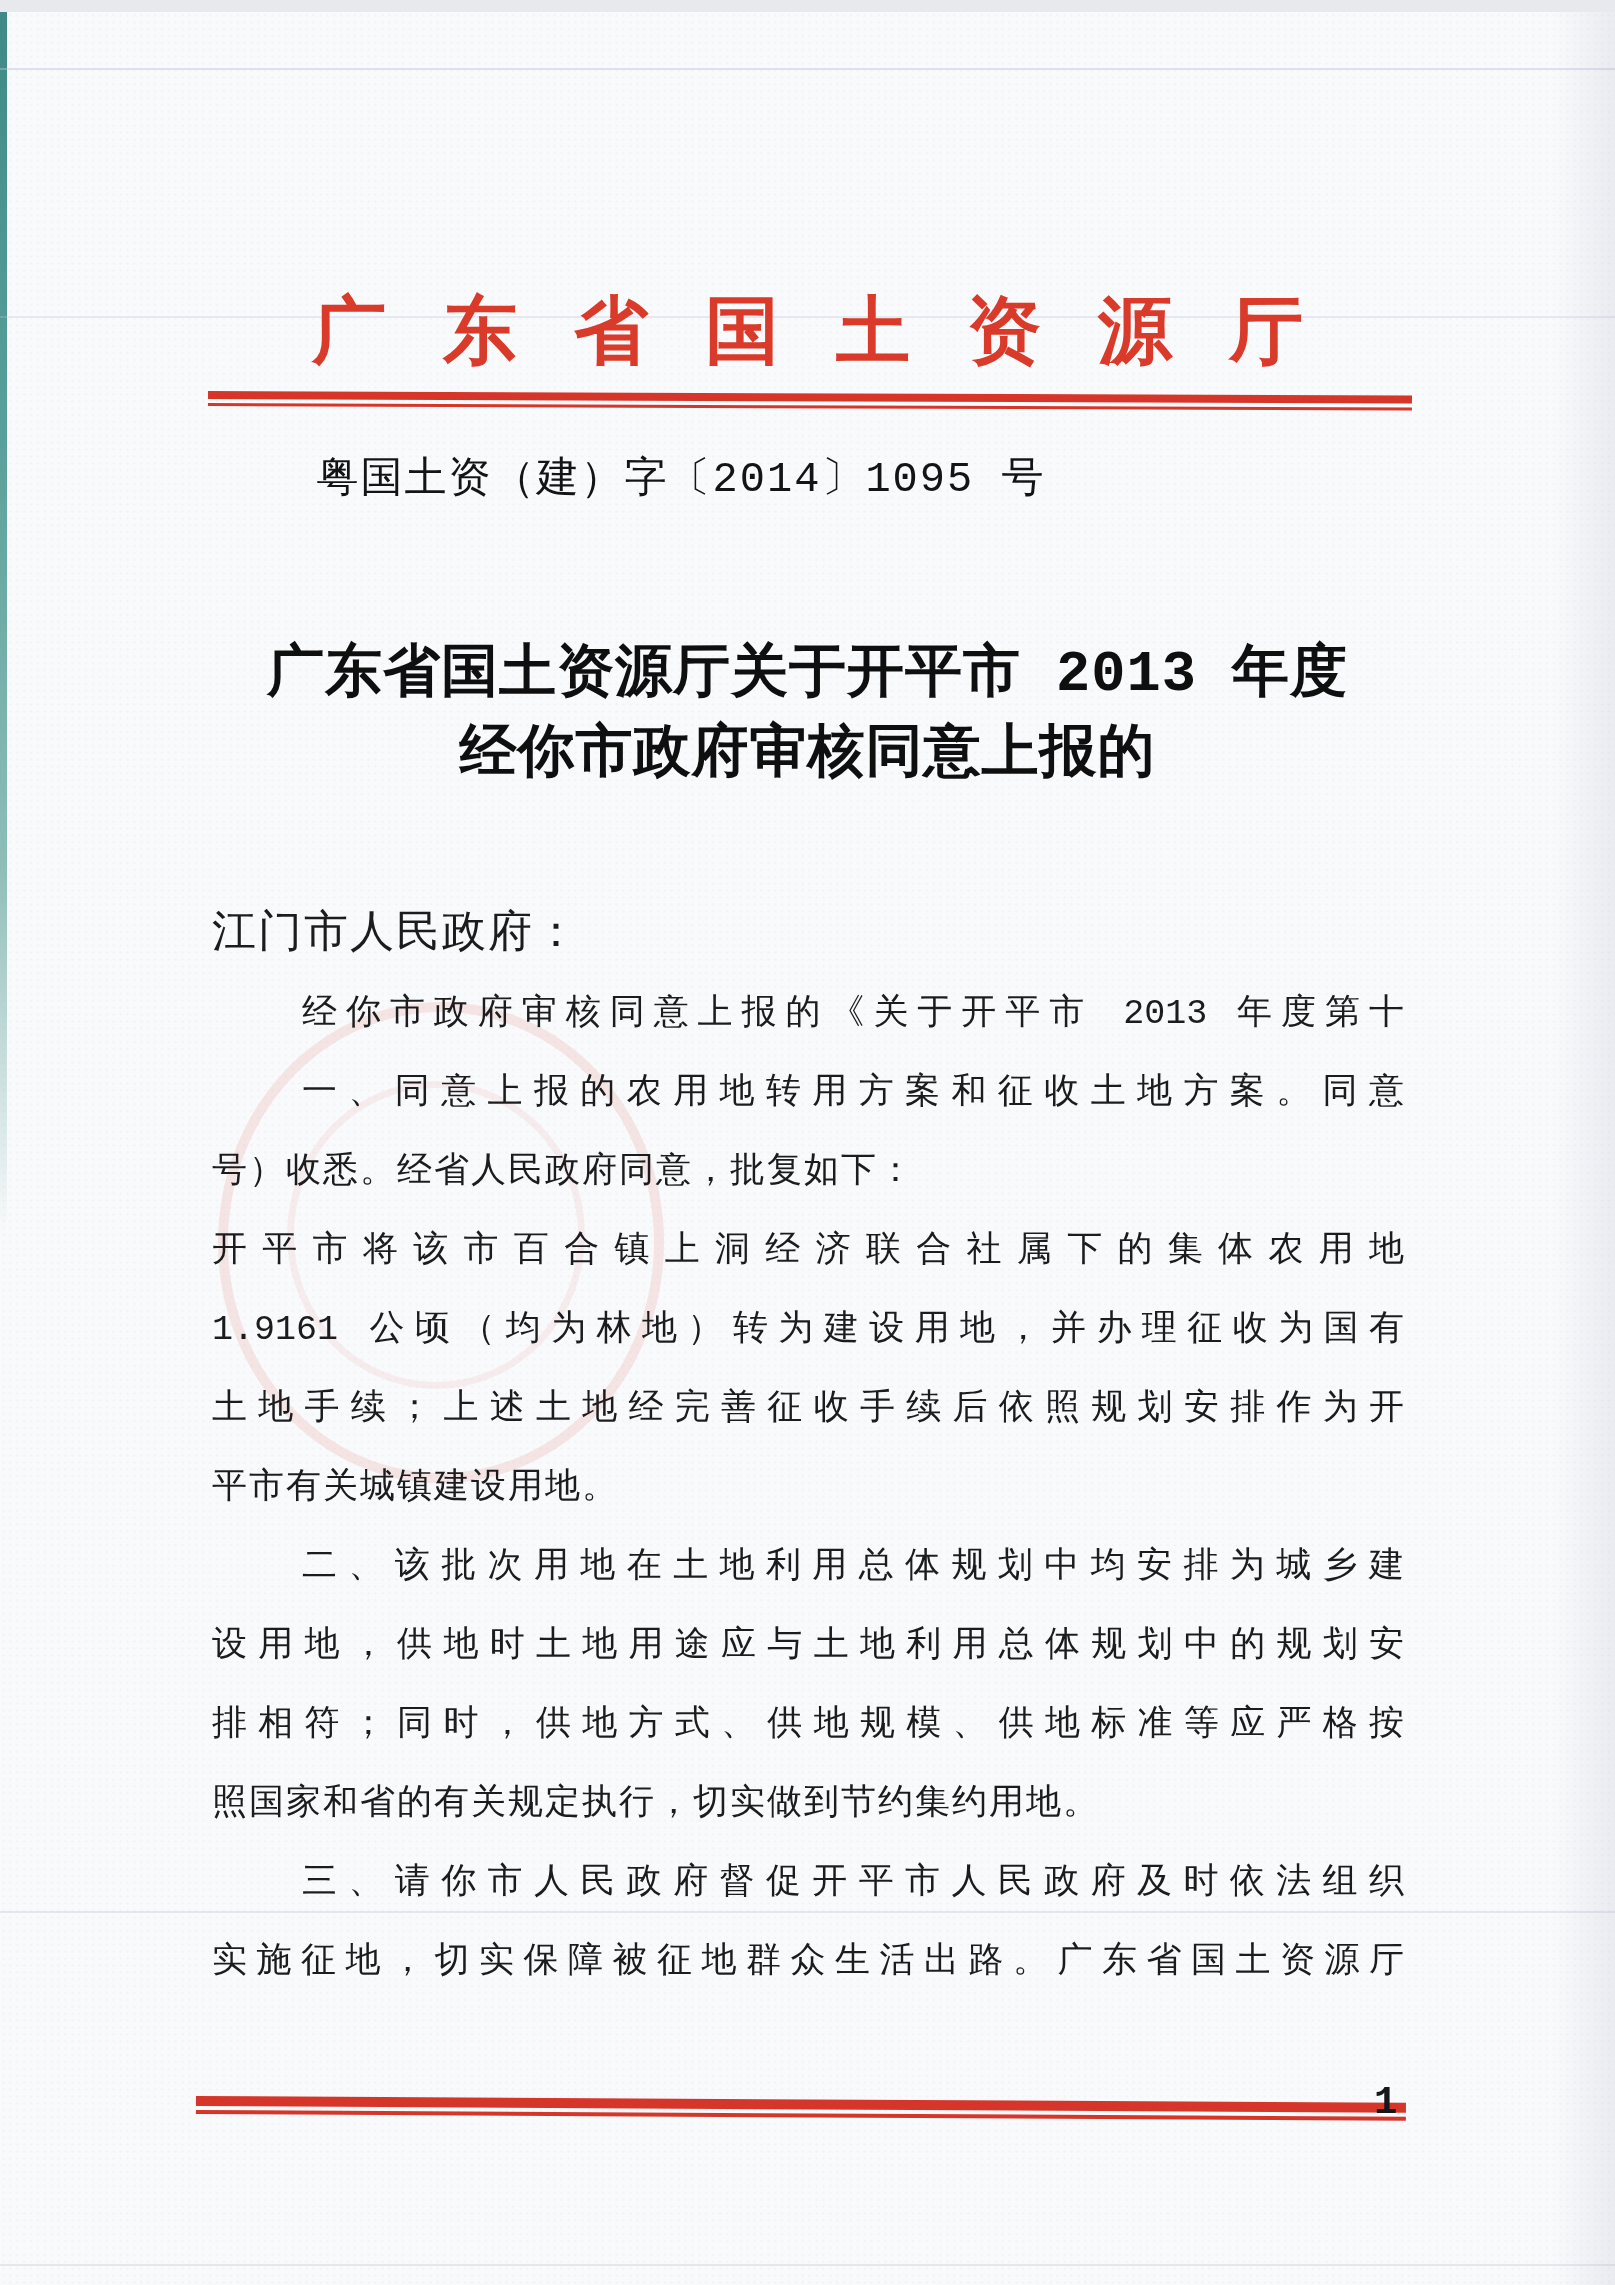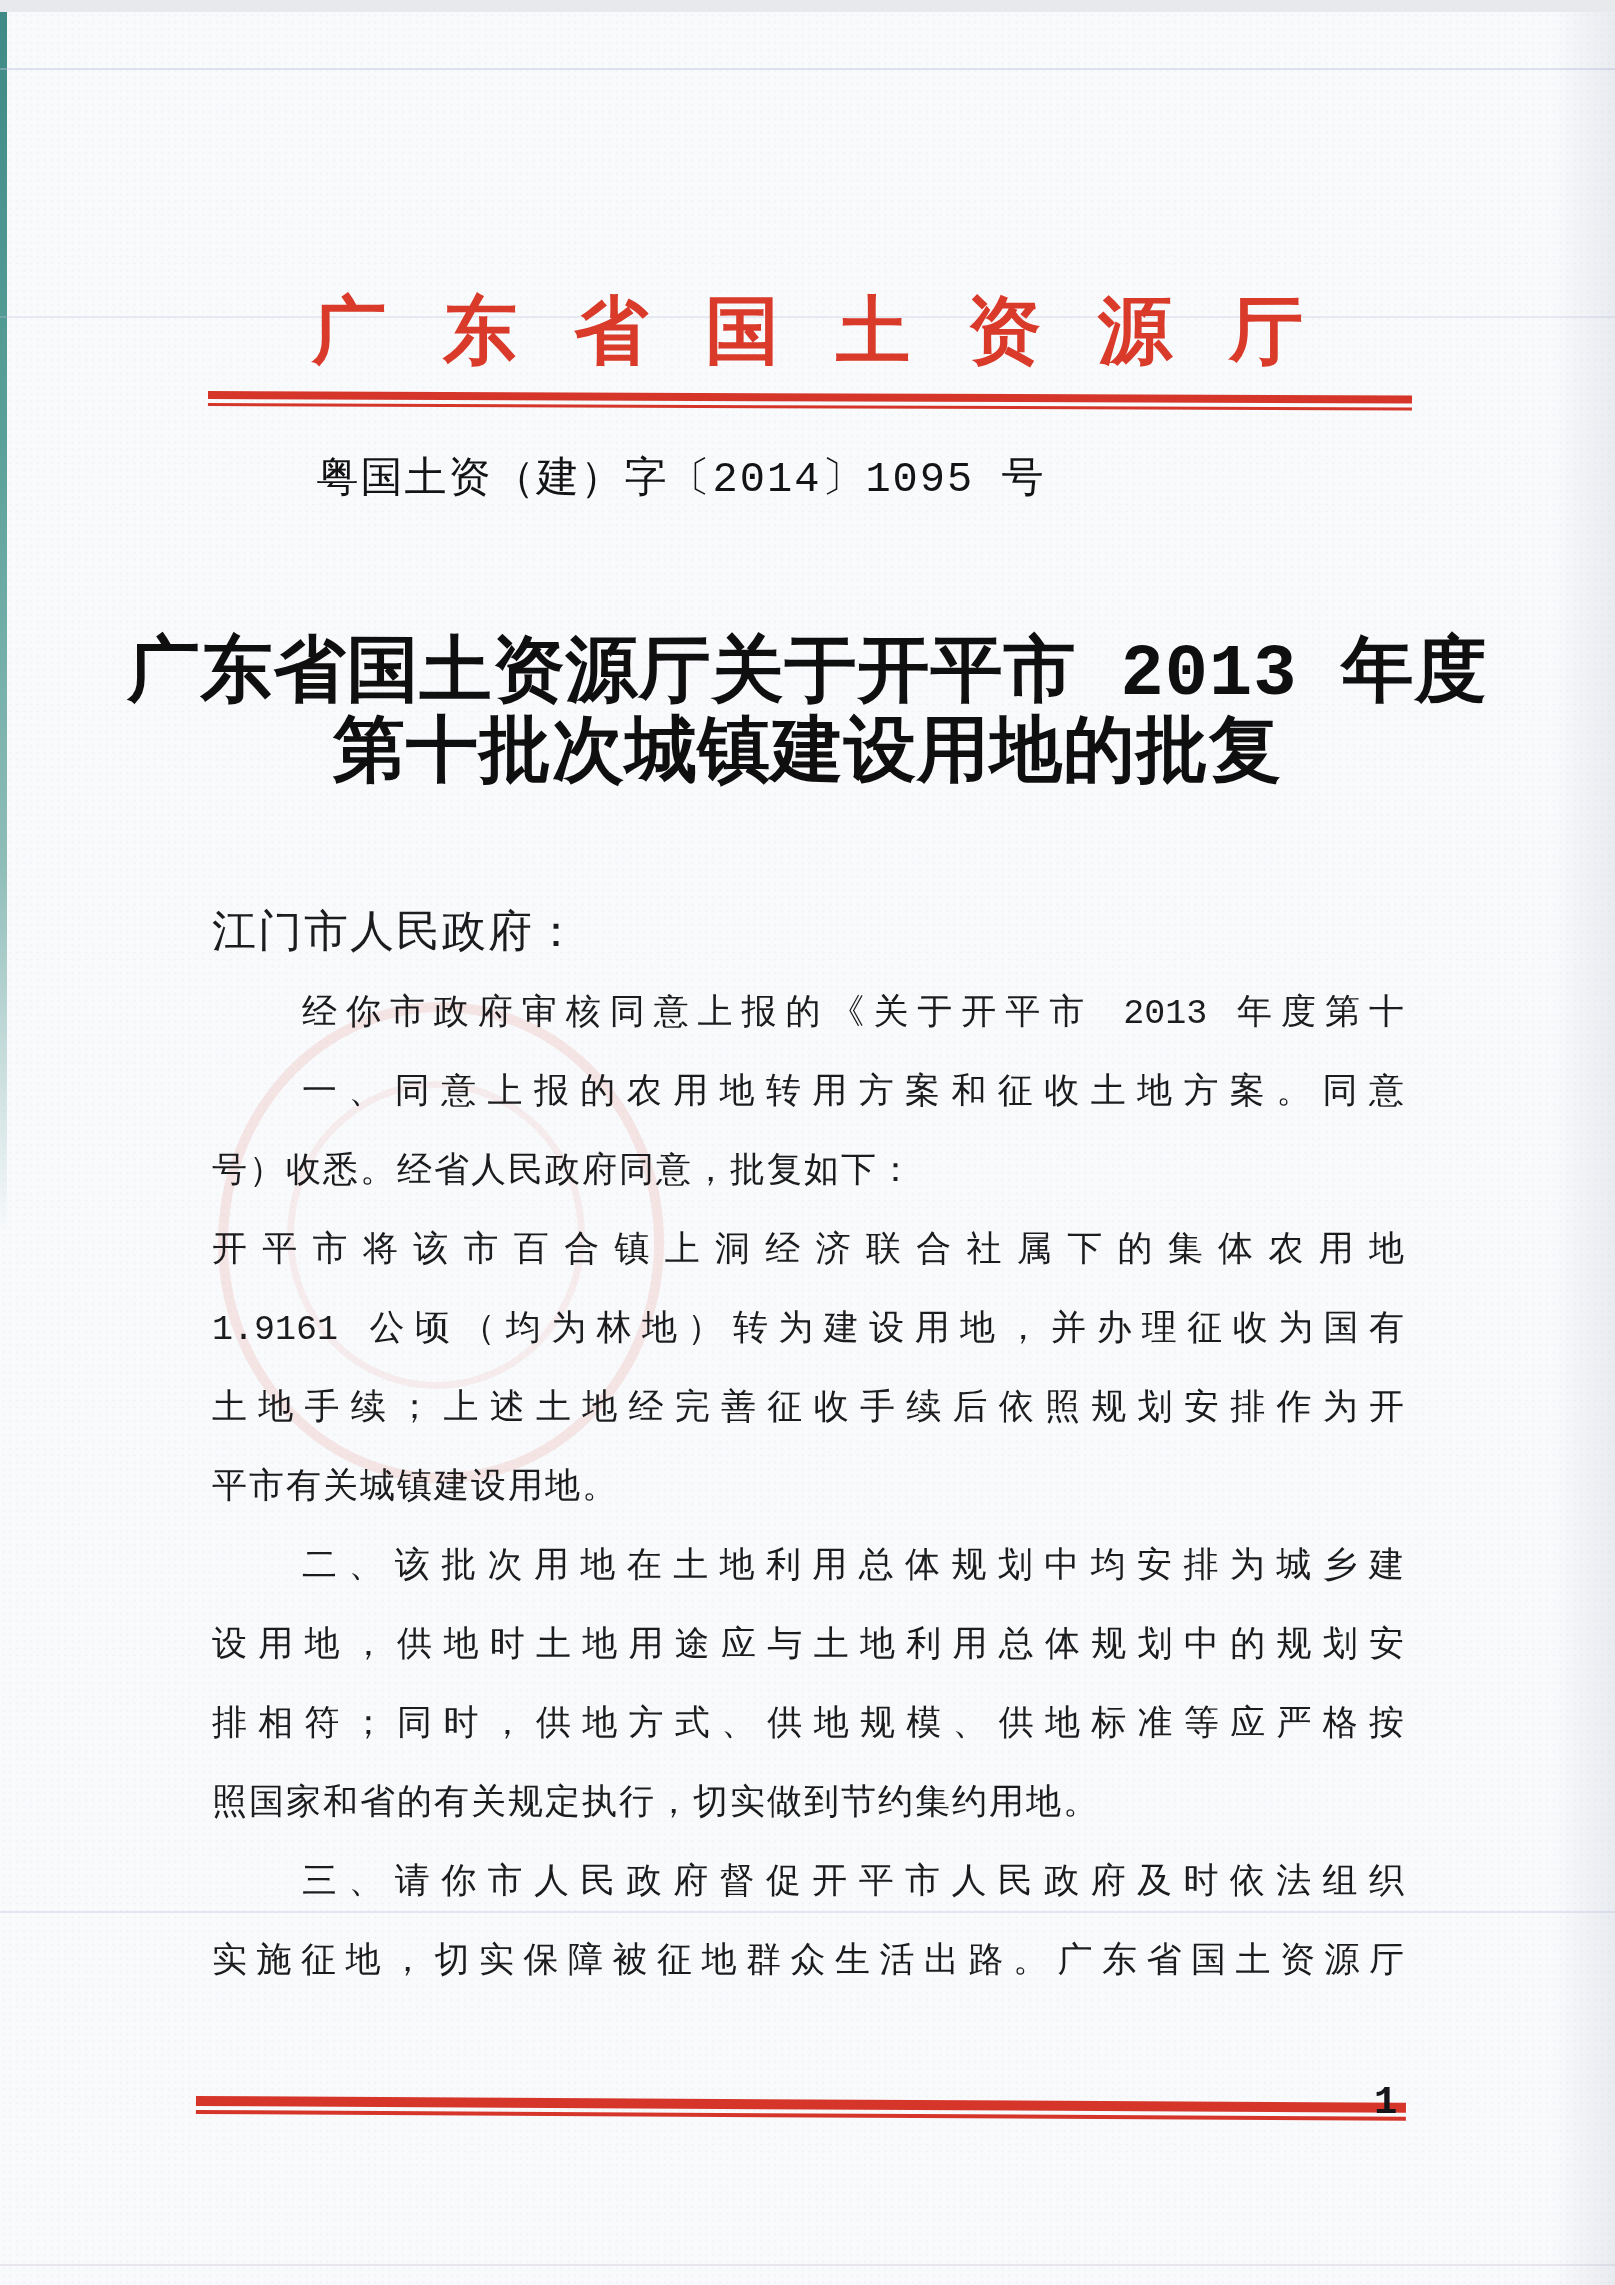--- a/index.html
+++ b/index.html
@@ -65,21 +65,21 @@
   .doc-number {
     position: absolute; left: 0; top: 437px; width: 1362px;
     text-align: center;
     font-size: 42px; letter-spacing: 2px; color: #141416;
   }
 
   
   .doc-title {
     position: absolute; left: 0; top: 623px; width: 1615px;
     text-align: center;
-    font-size: 72px; line-height: 80px; font-weight: 700;
+    font-size: 57px; line-height: 80px; font-weight: 700;
     color: #0f0f10; letter-spacing: 1px;
   }
 
   
   .recipient {
     position: absolute; left: 212px; top: 882px; width: 1192px;
     font-size: 44px; line-height: 80px; letter-spacing: 2px;
   }
   .body-text { position: absolute; left: 212px; top: 963px; width: 1192px; }
   .body-line {
@@ -127,21 +127,21 @@
 
   <div class="agency-name">广东省国土资源厅</div>
   <div class="header-rule">
     <div class="bar-thick"></div>
     <div class="bar-thin"></div>
   </div>
   <div class="doc-number">粤国土资（建）字〔2014〕1095 号</div>
 
   <div class="doc-title">
     <div>广东省国土资源厅关于开平市 2013 年度</div>
-    <div>第十批次城镇建设用地的批复</div>
+    <div>经你市政府审核同意上报的</div>
   </div>
 
   <div class="recipient">江门市人民政府：</div>
 
   <div class="body-text">
 
   <div class="body-line indent justify"><span>经你市政府审核同意上报的《关于开平市 2013 年度第十</span></div>
       <div class="body-line indent justify"><span>一、同意上报的农用地转用方案和征收土地方案。同意</span></div>
       <div class="body-line"><span>号）收悉。经省人民政府同意，批复如下：</span></div>
       <div class="body-line justify"><span>开平市将该市百合镇上洞经济联合社属下的集体农用地</span></div>

